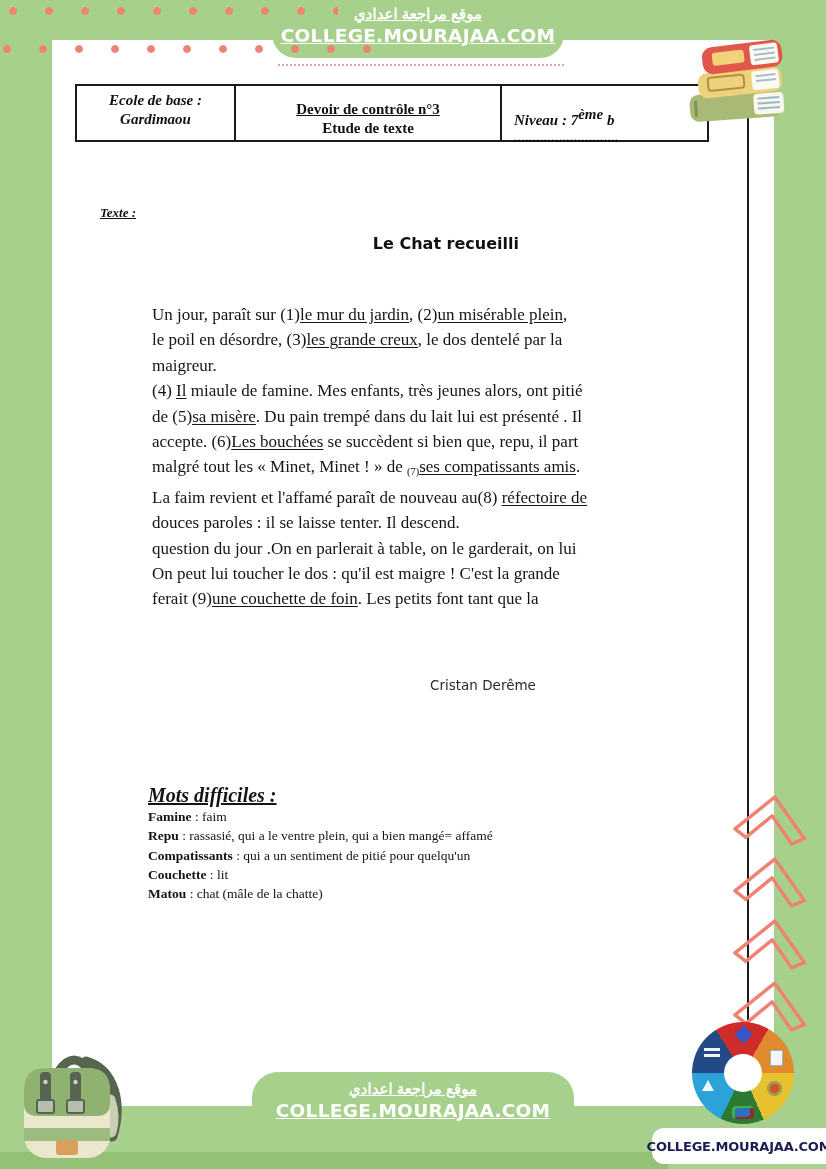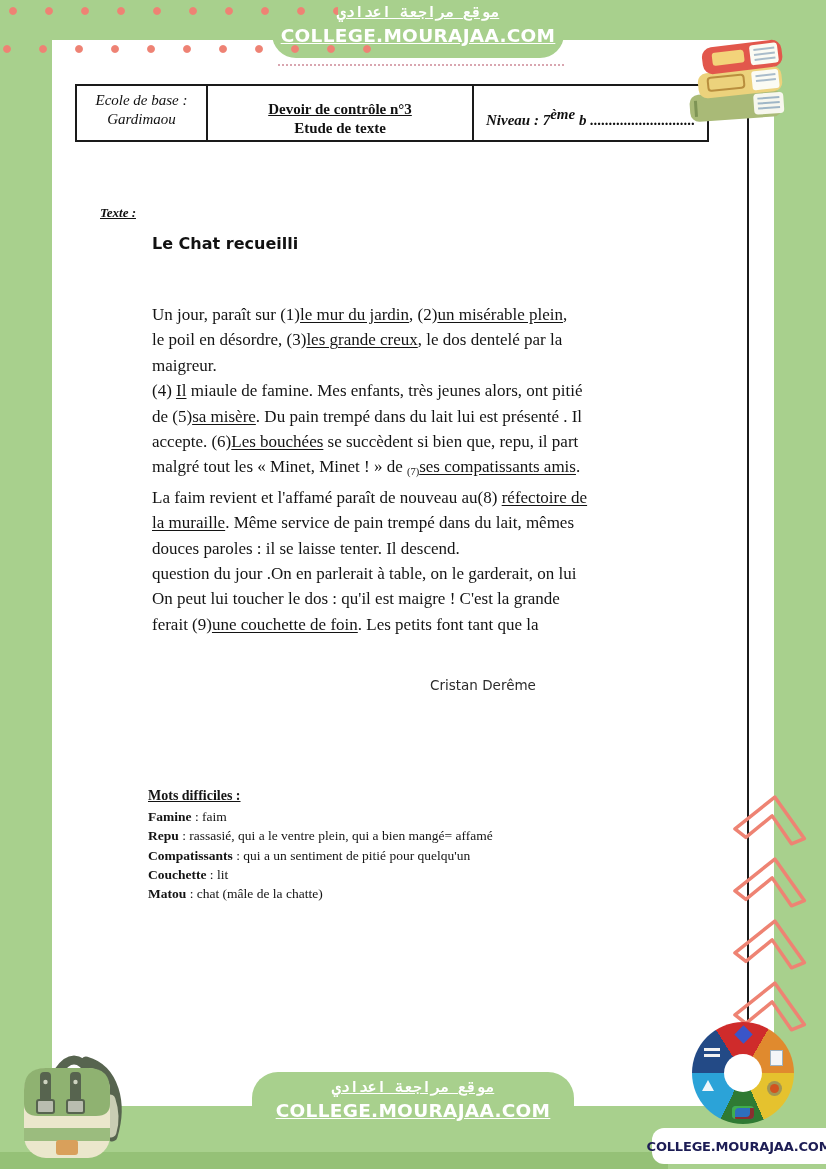--- a/index.html
+++ b/index.html
@@ -11,64 +11,64 @@
   .right-col{position:absolute;left:774px;top:0;width:52px;height:1112px;background:#a8d08d;}
   .top-band{position:absolute;left:0;top:0;width:826px;height:40px;background:#a8d08d;}
   .top-bubble{position:absolute;left:272px;top:0;width:292px;height:58px;background:#a8d08d;
               border-radius:0 0 24px 24px;display:flex;flex-direction:column;align-items:center;
               justify-content:flex-start;padding-top:4px;box-sizing:border-box;z-index:3;}
   .bottom-band{position:absolute;left:0;top:1106px;width:826px;height:63px;background:#a8d08d;}
   .bottom-dark{position:absolute;left:0;top:1152px;width:668px;height:17px;background:#95c177;}
   .bottom-bubble{position:absolute;left:252px;top:1072px;width:322px;height:52px;background:#a8d08d;
               border-radius:26px 26px 0 0;display:flex;flex-direction:column;align-items:center;
               justify-content:flex-start;padding-top:7px;box-sizing:border-box;z-index:2;}
-  .banner-ar{font-family:Liberation Mono, monospace;font-weight:bold;color:#ffffff;font-size:15px;
+  .banner-ar{font-family:Liberation Sans, sans-serif;font-weight:bold;color:#ffffff;font-size:15px;
              text-decoration:underline;line-height:1.35;direction:rtl;}
   .banner-domain{font-family:"DejaVu Sans",sans-serif;font-weight:bold;color:#ffffff;font-size:18.5px;
              letter-spacing:.3px;text-decoration:underline;line-height:1.3;}
   .dotline{position:absolute;left:278px;top:64px;width:286px;height:0;
            border-top:2px dotted rgba(186,92,112,.55);z-index:2;}
 
   
   .dots{position:absolute;height:10px;z-index:4;
         background-image:radial-gradient(circle at 5px 5px,#ee8274 3.4px,rgba(0,0,0,0) 4.4px);
         background-size:36px 10px;background-repeat:repeat-x;}
   .dots.r1{left:8px;top:6px;width:330px;}
   .dots.r2{left:2px;top:44px;width:384px;}
 
   
   .scan-line{position:absolute;left:747px;top:80px;width:2px;height:950px;background:#1b1b1b;}
 
   
   .htable{position:absolute;left:75px;top:84px;width:634px;height:58px;border:2px solid #1a1a1a;
           display:flex;box-sizing:border-box;background:#fff;z-index:2;}
   .htable .cell{box-sizing:border-box;color:#111;}
-  .c1{width:131px;border-right:2px solid #1a1a1a;text-align:center;padding-top:5px;
-      font-size:15px;font-weight:normal;font-style:italic;line-height:19px;}
+  .c1{width:159px;border-right:2px solid #1a1a1a;text-align:center;padding-top:5px;
+      font-size:15px;font-weight:bold;font-style:italic;line-height:19px;}
   .c2{width:266px;border-right:2px solid #1a1a1a;text-align:center;padding-top:14px;
       font-size:15px;font-weight:bold;line-height:19px;}
   .c2 .t{text-decoration:underline;}
   .c3{flex:1;padding:20px 0 0 12px;font-size:15px;font-weight:bold;font-style:italic;}
   .c3 sup{font-size:15px;}
 
   
   .texte-label{position:absolute;left:100px;top:205px;font-size:13px;font-weight:bold;
                font-style:italic;text-decoration:underline;color:#111;}
-  .doc-title{position:absolute;left:152px;top:234px;width:355px;text-align:left;
+  .doc-title{position:absolute;left:164px;top:234px;width:355px;text-align:right;
              font-family:"DejaVu Sans",sans-serif;font-weight:bold;font-size:16px;color:#111;}
   .body-text{position:absolute;left:152px;top:302px;width:520px;font-size:17px;
              line-height:25.4px;color:#141414;}
   .bline{white-space:nowrap;}
   .bline .u{text-decoration:underline;text-underline-offset:2px;}
   .bline .subref{font-size:10.5px;vertical-align:-3px;}
   .author{position:absolute;left:430px;top:677px;font-family:"DejaVu Sans",sans-serif;
           font-size:13.5px;color:#2c2c2c;}
 
   .vocab{position:absolute;left:148px;top:786px;font-size:13.5px;line-height:19.2px;color:#141414;}
-  .vocab-heading{font-size:14px;font-weight:bold;text-decoration:underline;
+  .vocab-heading{font-size:20px;font-weight:bold;font-style:italic;text-decoration:underline;
                  margin-bottom:2px;}
   .vocab b{font-weight:bold;}
 
   
   .chev{position:absolute;left:731px;width:84px;height:58px;z-index:3;}
   .chev svg{display:block;transform:rotate(8deg);}
   .chev.p1{top:788px;} .chev.p2{top:850px;} .chev.p3{top:912px;} .chev.p4{top:974px;}
 
   
   .books{position:absolute;left:686px;top:36px;width:104px;height:90px;z-index:5;}
@@ -165,21 +165,20 @@
   <div class="doc-title">Le Chat recueilli</div>
   <div class="body-text">
       <div class="bline"><span> Un jour, paraît sur (1)</span><span class="u">le mur du jardin</span><span>, (2)</span><span class="u">un misérable plein</span><span>,</span></div>
       <div class="bline"><span>le poil en désordre, (3)</span><span class="u">les grande creux</span><span>, le dos dentelé par la</span></div>
       <div class="bline"><span>maigreur.</span></div>
       <div class="bline"><span> (4) </span><span class="u">Il</span><span> miaule de famine. Mes enfants, très jeunes alors, ont pitié</span></div>
       <div class="bline"><span>de (5)</span><span class="u">sa misère</span><span>. Du pain trempé dans du lait lui est présenté . Il</span></div>
       <div class="bline"><span>accepte. (6)</span><span class="u">Les bouchées</span><span> se succèdent si bien que, repu, il part</span></div>
       <div class="bline"><span>malgré tout les « Minet, Minet ! » de </span><span class="subref">(7)</span><span class="u">ses compatissants amis</span><span>.</span></div>
       <div class="bline"><span>La faim revient et l'affamé paraît de nouveau au(8) </span><span class="u">réfectoire de</span></div>
-      <div class="bline"><span class="u">la muraille</span><span>. Même service de pain trempé dans du lait, mêmes</span></div>
       <div class="bline"><span>douces paroles : il se laisse tenter. Il descend.</span></div>
       <div class="bline"><span>question du jour .On en parlerait à table, on le garderait, on lui</span></div>
       <div class="bline"><span> On peut lui toucher le dos : qu'il est maigre ! C'est la grande</span></div>
       <div class="bline"><span>ferait (9)</span><span class="u">une couchette de foin</span><span>. Les petits font tant que la</span></div>
     </div>
   <div class="author">Cristan Derême</div>
 
   <div class="vocab">
     <div class="vocab-heading">Mots difficiles :</div>
     <div>

